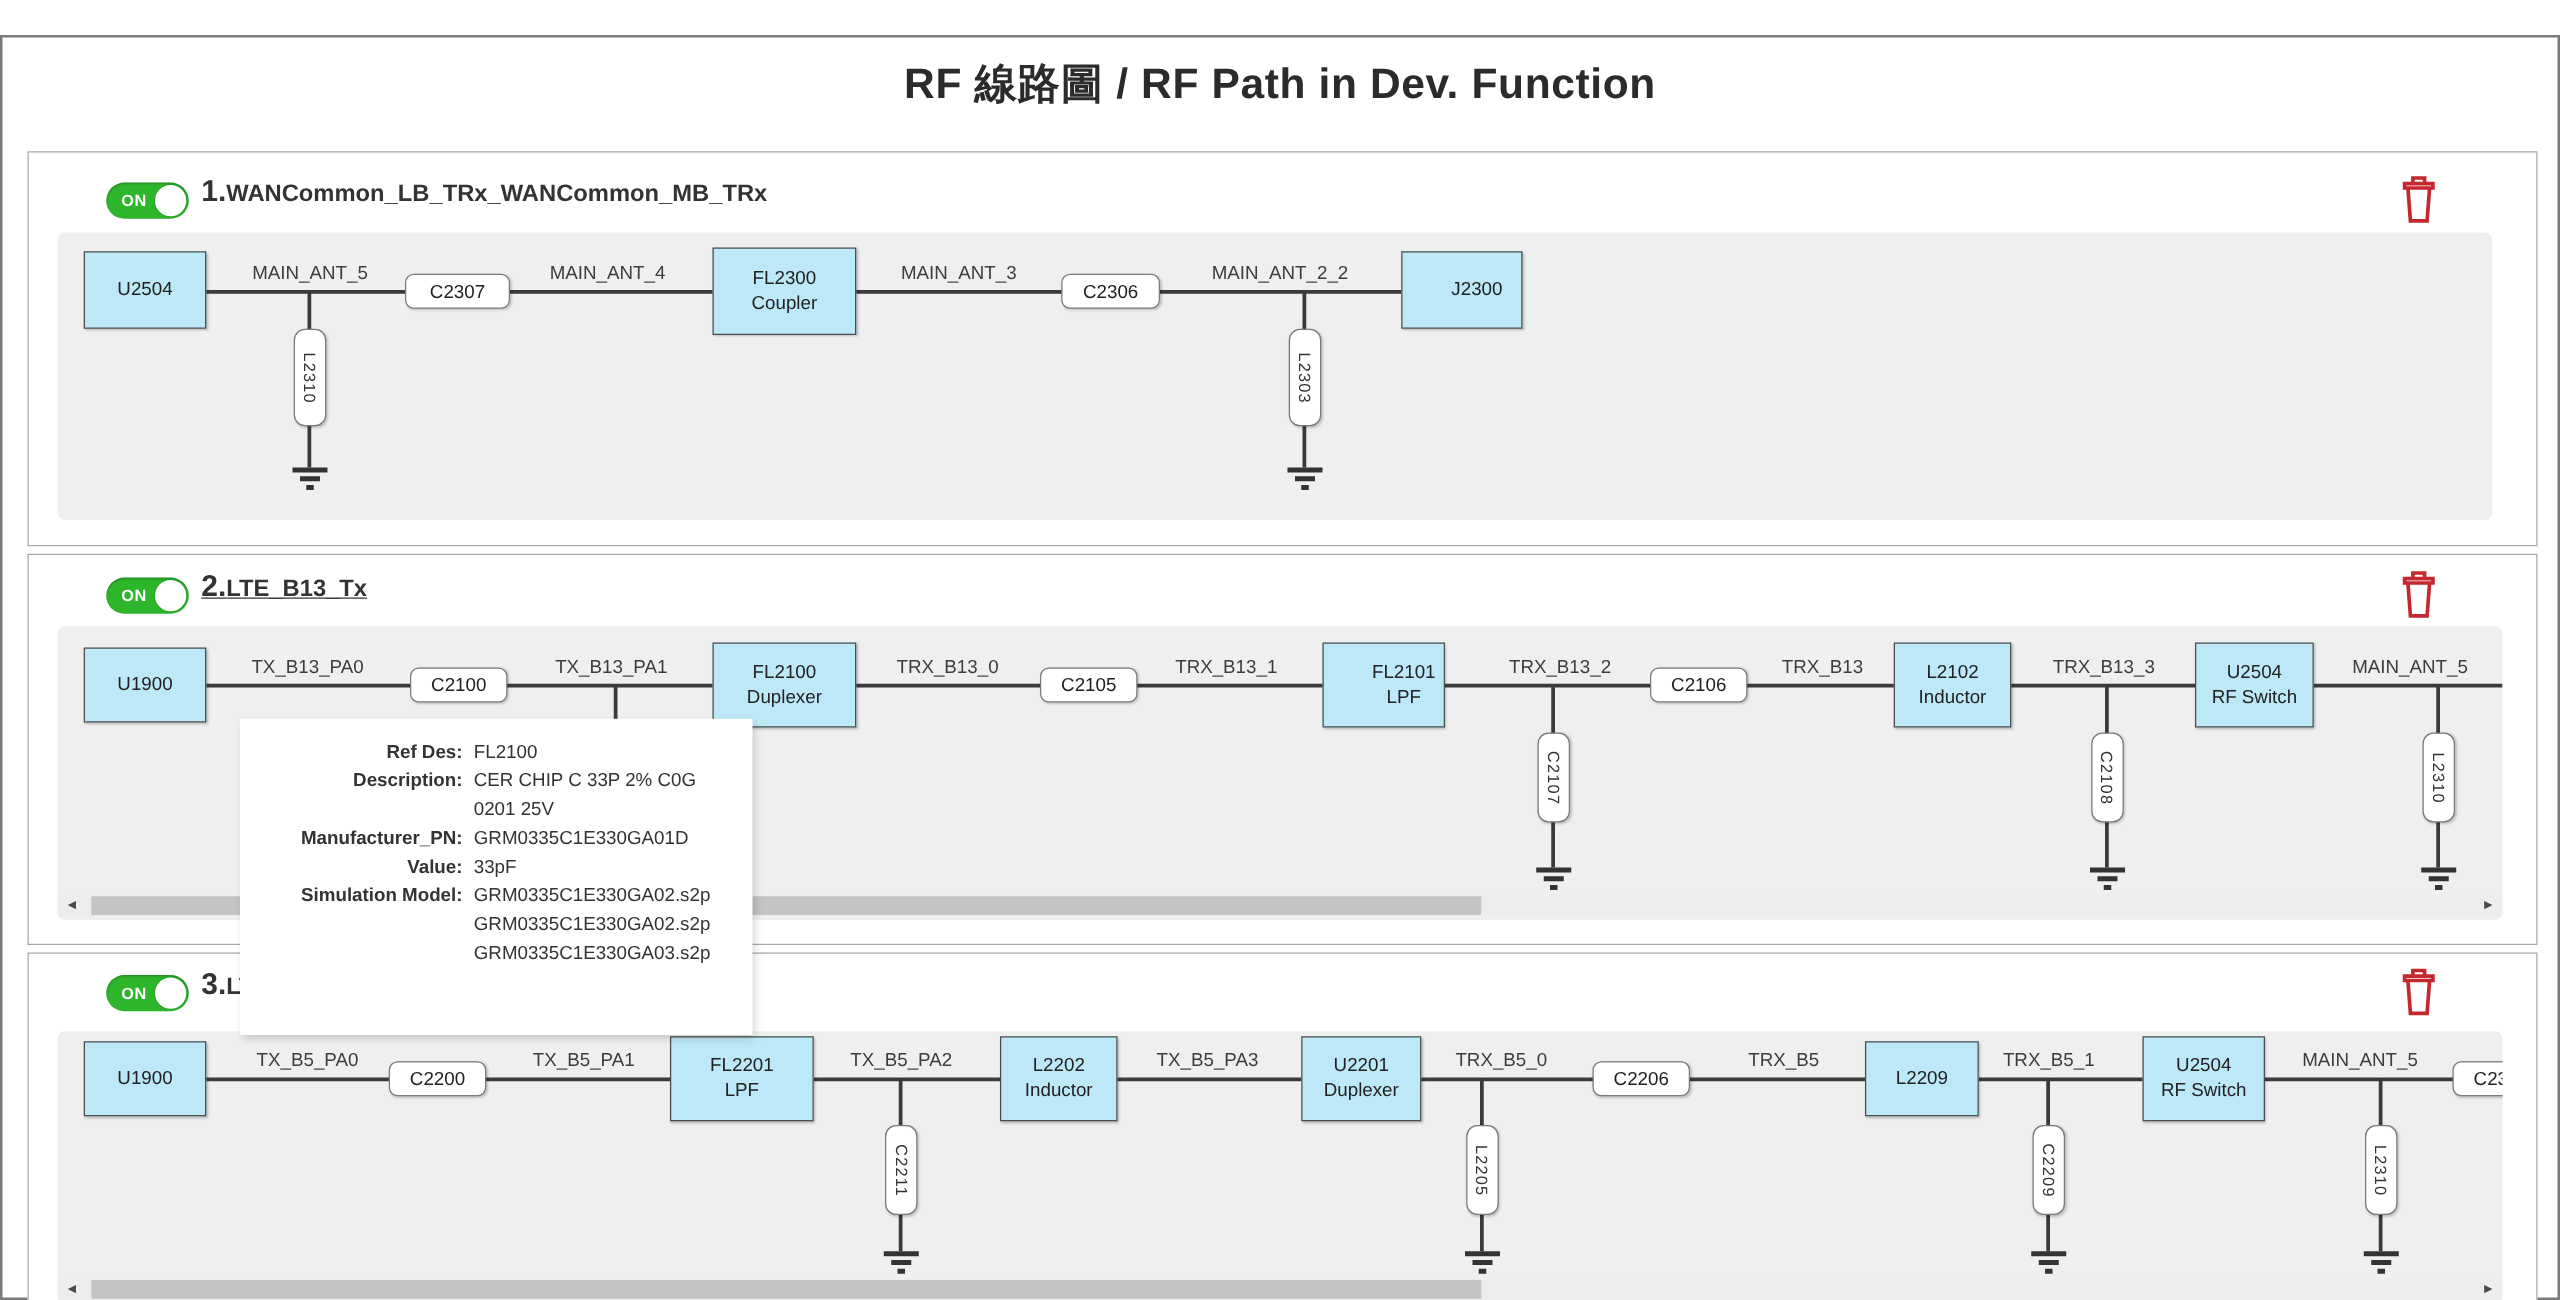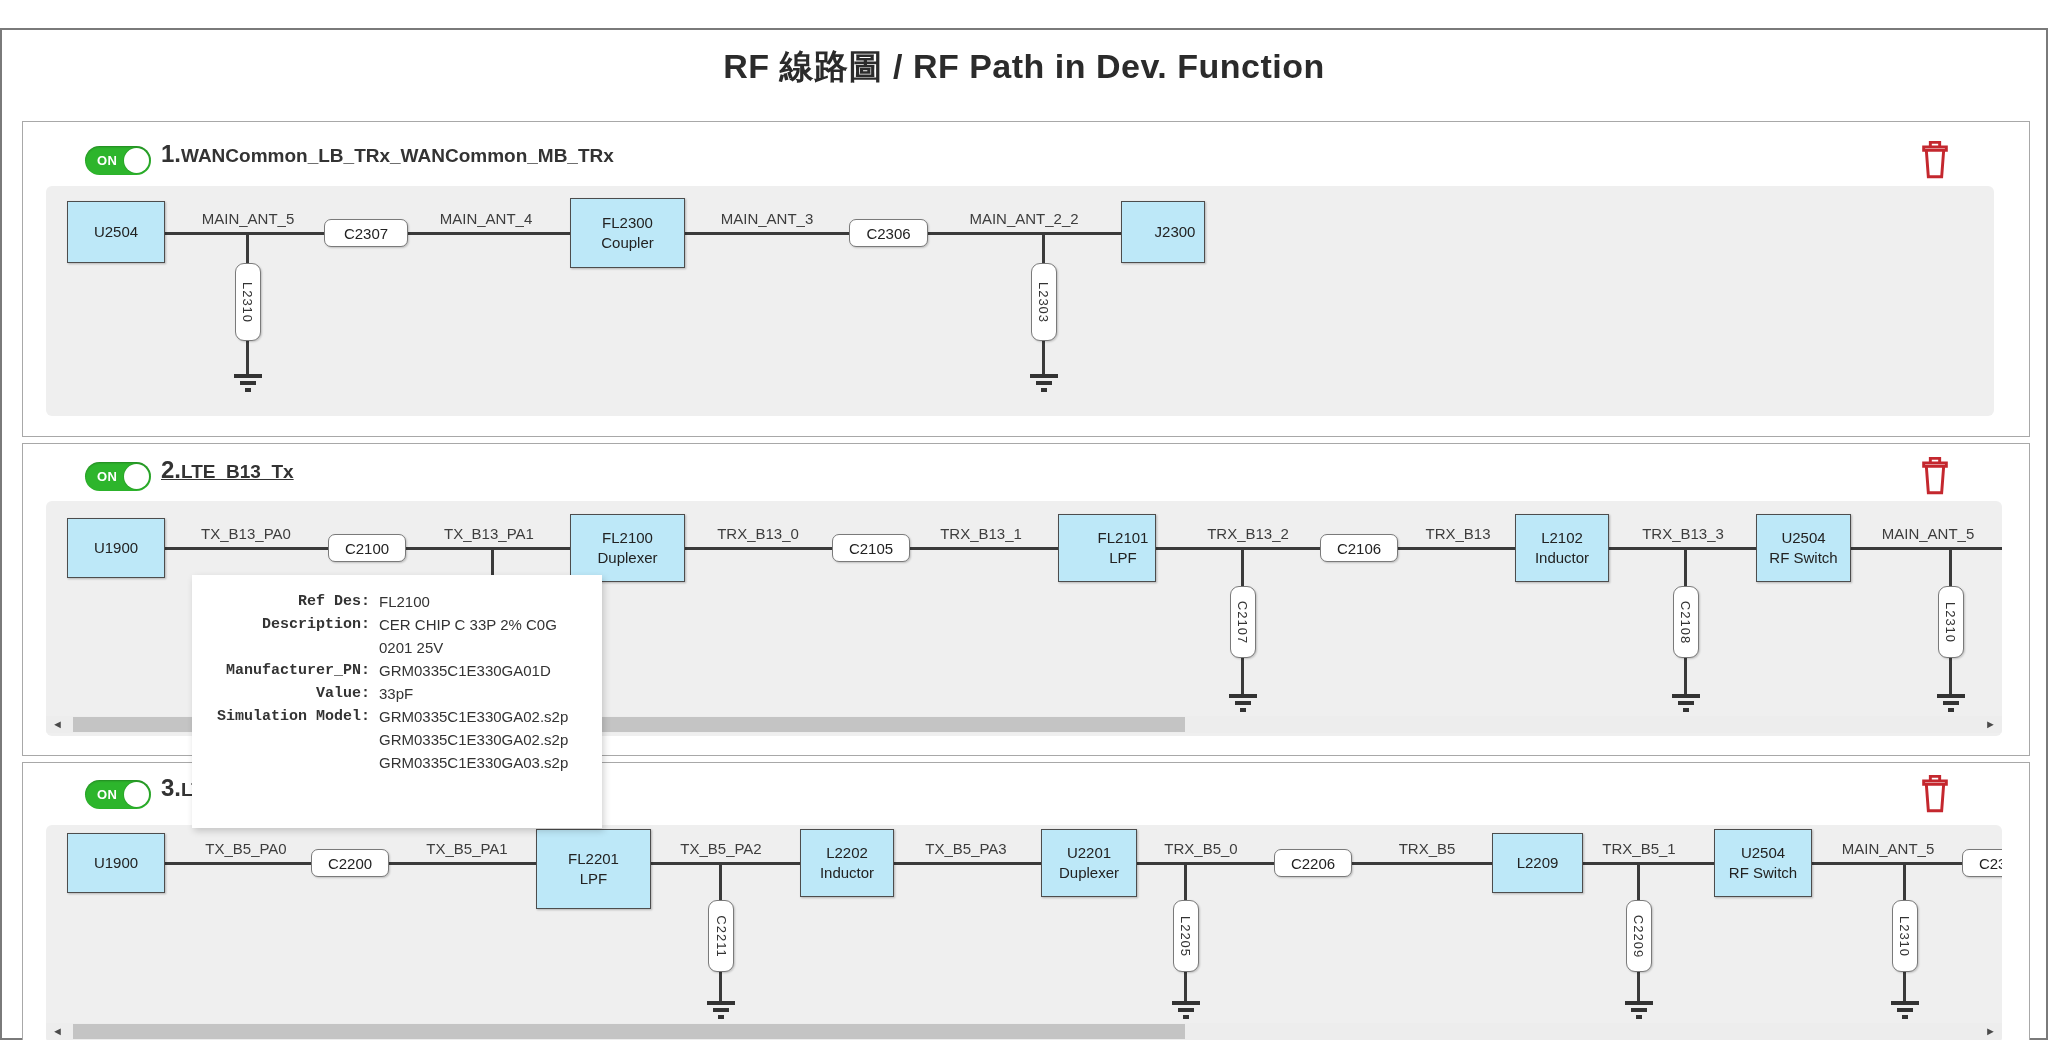--- a/index.html
+++ b/index.html
@@ -34,21 +34,21 @@
   .gnd{position:absolute;width:28px;height:4px;background:#333;z-index:2;}
   .gnd::after{content:"";position:absolute;top:7px;left:6px;width:16px;height:4px;background:#333;}
   .gnd::before{content:"";position:absolute;top:14px;left:11px;width:6px;height:4px;background:#333;}
   .scroll{position:absolute;left:0;right:0;height:17px;background:#ededed;z-index:4;}
   .sthumb{position:absolute;top:1px;height:15px;background:#c4c4c4;}
   .sarrow{position:absolute;top:1px;font-size:11px;color:#4a4a4a;line-height:15px;}
   .sarrow.l{left:6px;} .sarrow.r{right:6px;}
   .tooltip{position:absolute;left:190px;top:545px;width:410px;min-height:253px;background:#fff;
       box-shadow:2px 3px 7px rgba(0,0,0,.18);z-index:50;padding:15px 12px 12px 6px;box-sizing:border-box;}
   .trow{display:flex;line-height:23px;font-size:15px;color:#333;}
-  .tlabel{width:172px;text-align:right;font-weight:bold;flex:0 0 auto;margin-right:9px;font-family:Liberation Mono, monospace;}
+  .tlabel{width:172px;text-align:right;font-weight:bold;flex:0 0 auto;margin-right:9px;}
   .tvalue{width:212px;}
   .partial-bar{position:absolute;left:1295px;top:1032px;width:110px;height:7px;background:#2aa05a;border-radius:2px;z-index:5;}
 </style>
 </head>
 <body>
 
 <div class="page">
 
   <div class="main-title">RF 線路圖 / RF Path in Dev. Function</div>
 
@@ -87,21 +87,21 @@
       <div class="net" style="left:721px;top:24px;">MAIN_ANT_3</div>
       <div class="sbox" style="left:803px;top:33px;width:79px;">
           <span>C2306</span>
         </div>
       <div class="net" style="left:978px;top:24px;">MAIN_ANT_2_2</div>
       <div class="vline" style="left:996px;top:47px;height:141px;"></div>
       <div class="shunt-box" style="left:985px;top:77px;height:78px;">
           <span class="shunt-label">L2303</span>
         </div>
       <div class="gnd" style="left:984px;top:188px;"></div>
-      <div class="chip" style="left:1075px;top:15px;width:84px;height:62px;padding-left:24px;">
+      <div class="chip" style="left:1075px;top:15px;width:97px;height:62px;padding-left:24px;">
           <div>J2300</div>
         </div>
     </div>
   </section>
 
   <section class="panel" style="top:413px;height:313px;">
     <div class="toggle" style="left:62px;top:18px;">
       <span class="tog-label">ON</span>
       <span class="tog-knob"></span>
     </div>
@@ -191,21 +191,21 @@
     <div class="diagram" style="left:23px;top:62px;width:1956px;height:218px;">
       <div class="wire" style="left:119px;top:37px;width:1837px;"></div>
       <div class="chip" style="left:21px;top:8px;width:98px;height:60px;">
           <div>U1900</div>
         </div>
       <div class="net" style="left:200px;top:15px;">TX_B5_PA0</div>
       <div class="sbox" style="left:265px;top:24px;width:78px;">
           <span>C2200</span>
         </div>
       <div class="net" style="left:421px;top:15px;">TX_B5_PA1</div>
-      <div class="chip" style="left:490px;top:4px;width:115px;height:80px;">
+      <div class="chip" style="left:490px;top:4px;width:115px;height:68px;">
           <div>FL2201</div>
           <div>LPF</div>
         </div>
       <div class="net" style="left:675px;top:15px;">TX_B5_PA2</div>
       <div class="vline" style="left:673px;top:38px;height:138px;"></div>
       <div class="shunt-box" style="left:662px;top:75px;height:72px;">
           <span class="shunt-label">C2211</span>
         </div>
       <div class="gnd" style="left:661px;top:176px;"></div>
       <div class="chip" style="left:754px;top:4px;width:94px;height:68px;">

